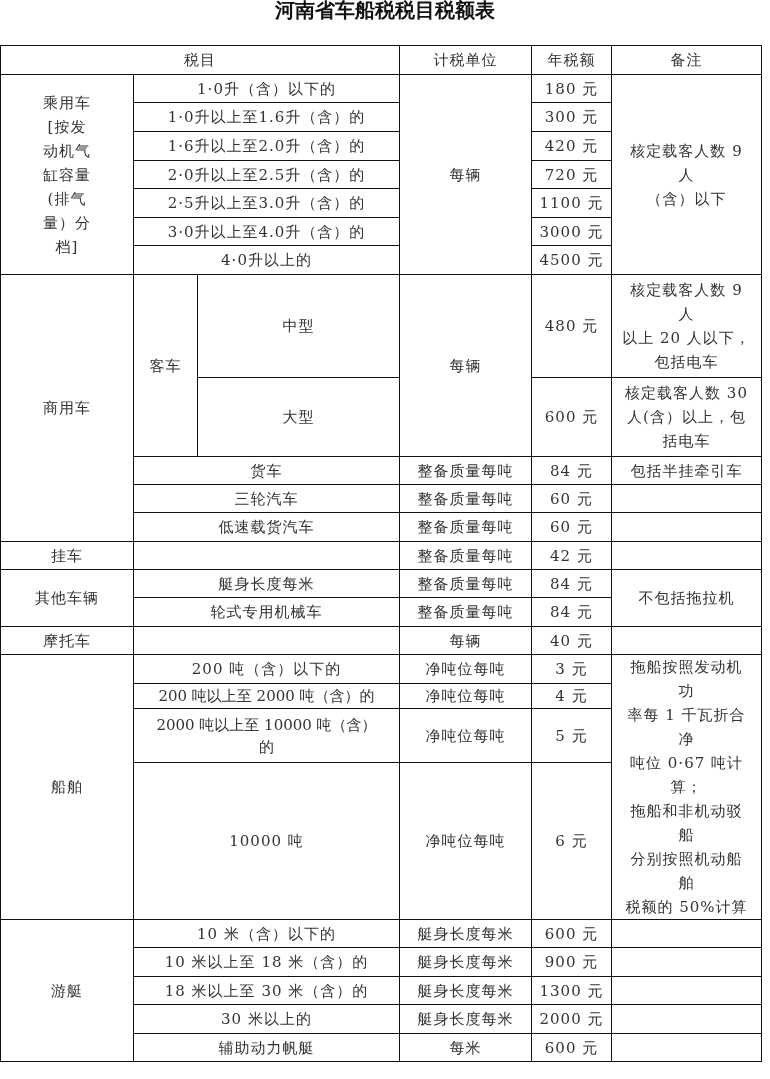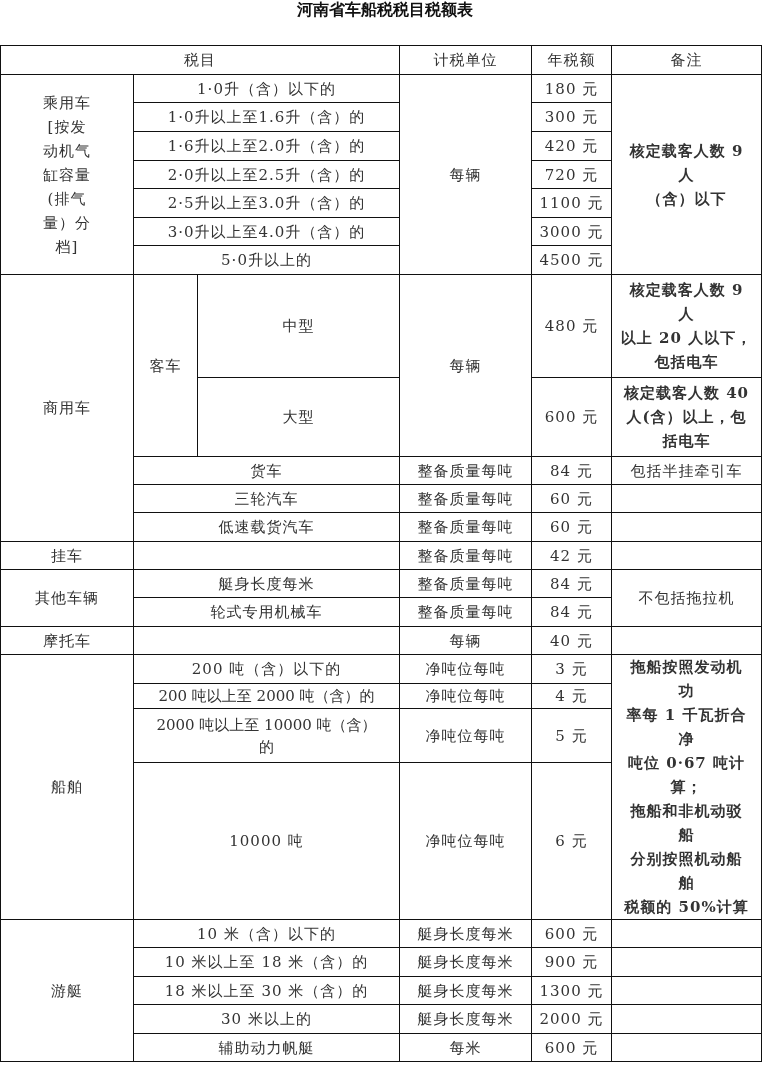--- a/index.html
+++ b/index.html
@@ -1,28 +1,28 @@
 <!DOCTYPE html>
 <html><head>
 <meta charset="utf-8">
 <style>
   html, body { margin: 0; padding: 0; background: #ffffff; }
   body { width: 770px; height: 1079px; position: relative; overflow: hidden;
          font-family: "DejaVu Serif", "Liberation Serif", serif; color: #222; }
   .title { position: absolute; top: 0; left: 0; width: 770px; height: 22px;
-           text-align: center; font-weight: bold; font-size: 16px; line-height: 20px;
+           text-align: center; font-weight: bold; font-size: 20px; line-height: 20px;
            color: #111; letter-spacing: 0px; }
   table.tax { position: absolute; left: 0; top: 45px; width: 761px;
               border-collapse: collapse; table-layout: fixed; }
   table.tax td { border: 1.5px solid #111; text-align: center; vertical-align: middle;
                  font-size: 15px; line-height: 24px; padding: 0 2px; color: #333;
                  letter-spacing: 1px; overflow: hidden; }
   td.head { height: 28px; }
   td.cat { line-height: 25px; }
-  td.note { line-height: 24px; font-weight: bold; }
+  td.note { line-height: 24px; }
   .wrap { white-space: pre-line; }
 </style>
 </head>
 <body>
 
 <div class="title">河南省车船税税目税额表</div>
 
 <table class="tax">
   <colgroup>
     <col style="width:133px">
@@ -70,39 +70,39 @@
     </tr>
     <tr style="height:29px">
       <td colspan="2">2·5升以上至3.0升（含）的</td>
       <td>1100 元</td>
     </tr>
     <tr style="height:28px">
       <td colspan="2">3·0升以上至4.0升（含）的</td>
       <td>3000 元</td>
     </tr>
     <tr style="height:29px">
-      <td colspan="2">5·0升以上的</td>
+      <td colspan="2">4·0升以上的</td>
       <td>4500 元</td>
     </tr>
 
     <tr style="height:103px">
       <td rowspan="5" class="cat">商用车</td>
       <td rowspan="2">客车</td>
       <td>中型</td>
       <td rowspan="2">每辆</td>
       <td>480 元</td>
       <td class="note wrap">核定载客人数 9
 人
 以上 20 人以下，
 包括电车</td>
     </tr>
     <tr style="height:79px">
       <td>大型</td>
       <td>600 元</td>
-      <td class="note wrap">核定载客人数 40
+      <td class="note wrap">核定载客人数 30
 人(含）以上，包
 括电车</td>
     </tr>
     <tr style="height:28px">
       <td colspan="2">货车</td>
       <td>整备质量每吨</td>
       <td>84 元</td>
       <td>包括半挂牵引车</td>
     </tr>
     <tr style="height:28px">

